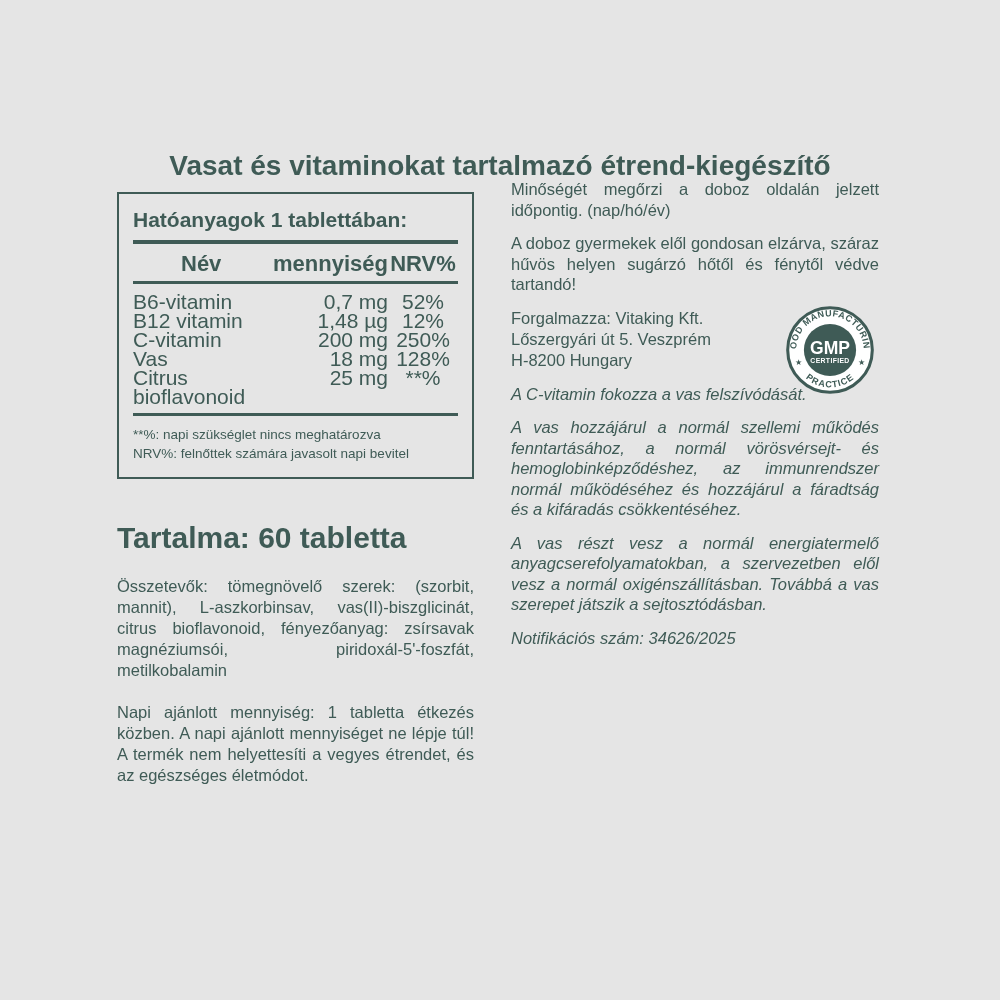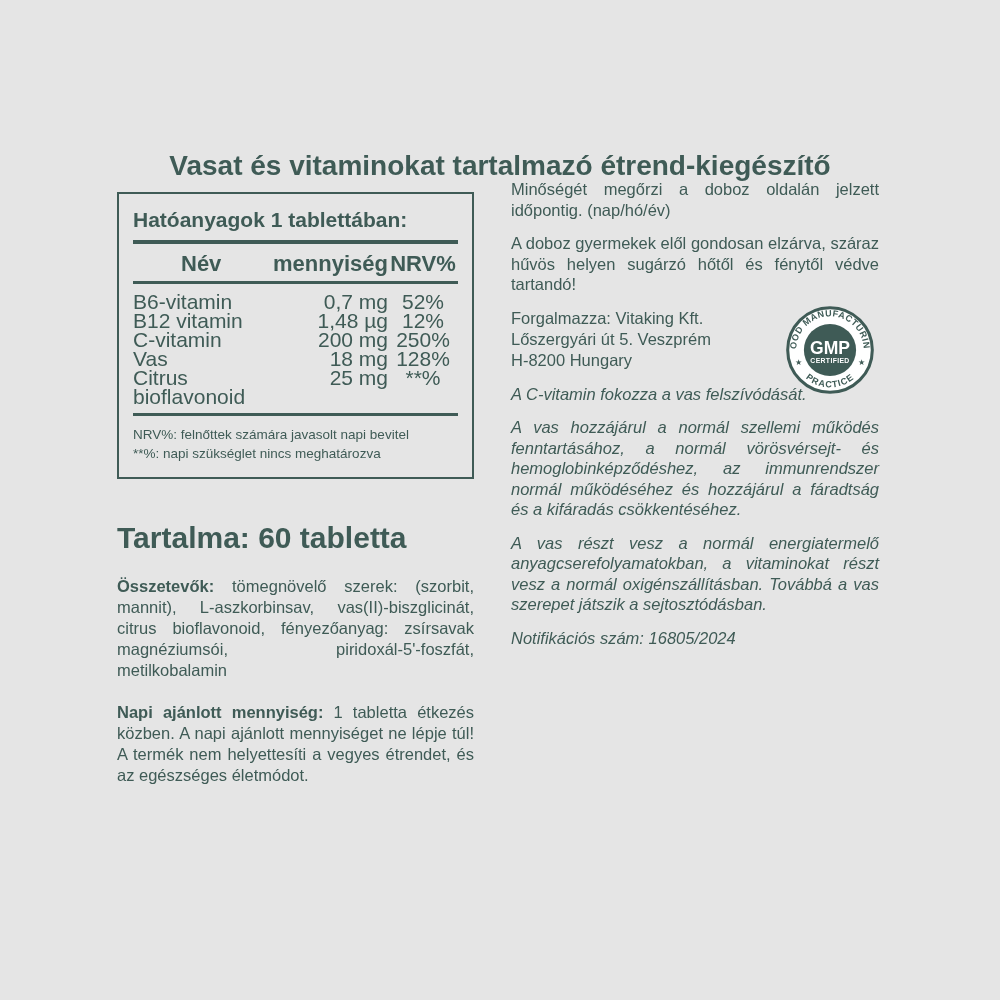--- a/index.html
+++ b/index.html
@@ -59,21 +59,21 @@
     font-size: 30px;
     font-weight: bold;
   }
 
   .body-par {
     margin-top: 21px;
     font-size: 16.5px;
     line-height: 21px;
     text-align: justify;
   }
-  .body-par .lead { font-weight: bold; }
+  .body-par .lead { font-weight: normal; }
 
   
   .right-col {
     position: absolute;
     left: 511px; top: 179px;
     width: 368px;
   }
   .right-col p {
     font-size: 16.5px;
     line-height: 20.5px;
@@ -131,22 +131,22 @@
         <span class="c-nrv">128%</span>
       </div>
       <div class="ing-row">
         <span class="c-name">Citrus bioflavonoid</span>
         <span class="c-amt">25 mg</span>
         <span class="c-nrv">**%</span>
       </div>
 
       <hr class="rule-mid">
       <div class="footnotes">
+        <div>**%: napi szükséglet nincs meghatározva</div>
         <div>NRV%: felnőttek számára javasolt napi bevitel</div>
-        <div>**%: napi szükséglet nincs meghatározva</div>
       </div>
     </div>
 
     <div class="contents-heading">Tartalma: 60 tabletta</div>
 
     <p class="body-par"><span class="lead">Összetevők:</span><span> tömegnövelő szerek: (szorbit, mannit), L-aszkorbinsav, vas(II)-biszglicinát, citrus bioflavonoid, fényezőanyag: zsírsavak magnéziumsói, piridoxál-5'-foszfát, metilkobalamin</span></p>
 
     <p class="body-par"><span class="lead">Napi ajánlott mennyiség:</span><span> 1 tabletta étkezés közben. A napi ajánlott mennyiséget ne lépje túl! A termék nem helyettesíti a vegyes étrendet, és az egészséges életmódot.</span></p>
   </div>
 
@@ -155,22 +155,22 @@
     <p>A doboz gyermekek elől gondosan elzárva, száraz hűvös helyen sugárzó hőtől és fénytől védve tartandó!</p>
 
     <p class="distributor">
       <span>Forgalmazza: Vitaking Kft.</span><br>
       <span>Lőszergyári út 5. Veszprém</span><br>
       <span>H-8200 Hungary</span>
     </p>
 
     <p class="claim">A C-vitamin fokozza a vas felszívódását.</p>
     <p class="claim">A vas hozzájárul a normál szellemi működés fenntartásához, a normál vörösvérsejt- és hemoglobinképződéshez, az immunrendszer normál működéséhez és hozzájárul a fáradtság és a kifáradás csökkentéséhez.</p>
-    <p class="claim">A vas részt vesz a normál energiatermelő anyagcserefolyamatokban, a vitaminokat részt vesz a normál oxigénszállításban. Továbbá a vas szerepet játszik a sejtosztódásban.</p>
-    <p class="claim">Notifikációs szám: 16805/2024</p>
+    <p class="claim">A vas részt vesz a normál energiatermelő anyagcserefolyamatokban, a szervezetben elől vesz a normál oxigénszállításban. Továbbá a vas szerepet játszik a sejtosztódásban.</p>
+    <p class="claim">Notifikációs szám: 34626/2025</p>
   </div>
 
   <div class="gmp-badge">
     <svg viewBox="0 0 100 100" width="90" height="90">
       <defs>
         <path id="arcTop" d="M 12.5,50 A 37.5,37.5 0 1 1 87.5,50" fill="none"></path>
         <path id="arcBot" d="M 8.5,50 A 41.5,41.5 0 0 0 91.5,50" fill="none"></path>
       </defs>
       <circle cx="50" cy="50" r="47" fill="#ffffff" stroke="#3f5b56" stroke-width="3.4"></circle>
       <circle cx="50" cy="50" r="29" fill="#3f5b56"></circle>

